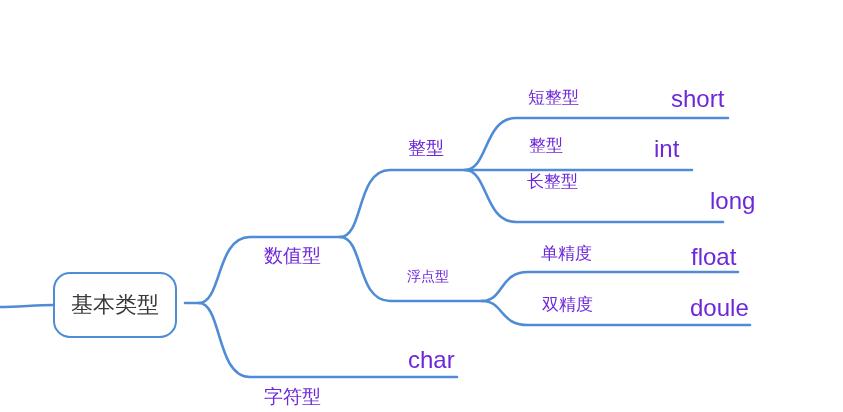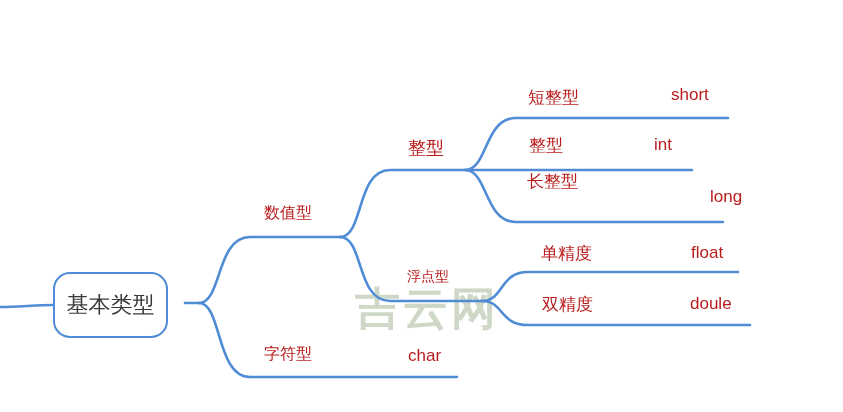--- a/index.html
+++ b/index.html
@@ -4,29 +4,29 @@
 <style>
   html,body{margin:0;padding:0;background:#ffffff;}
   .canvas{
     position:relative;width:843px;height:412px;background:#ffffff;
     font-family:"Liberation Sans","DejaVu Sans",sans-serif;
     overflow:hidden;color:#3d3d3d;
   }
   .lines{position:absolute;left:0;top:0;z-index:2;}
   .lines path{fill:none;stroke:#4f8cd5;stroke-width:2.6;stroke-linecap:round;}
   .root-node{
-    position:absolute;left:53px;top:272px;width:115px;height:66px;
+    position:absolute;left:53px;top:272px;width:124px;height:66px;
     border:2.6px solid #4f8cd5;border-radius:17px;background:#ffffff;
     display:flex;align-items:center;justify-content:center;
     font-size:22px;color:#3a3a3a;z-index:3;box-sizing:border-box;
   }
-  .lbl{position:absolute;white-space:nowrap;z-index:3;color:#b91c1c;}
-  .cjk2{font-size:16px;}
+  .lbl{position:absolute;white-space:nowrap;z-index:3;color:#6d28d9;}
+  .cjk2{font-size:19px;margin-top:40px;}
   .cjk{font-size:17px;}
-  .en{font-size:17px;}
+  .en{font-size:24px;}
   .lbl-numeric{left:264px;top:203px;}
   .lbl-chartype{left:264px;top:344px;}
   .val-char{left:408px;top:346px;}
   .lbl-intparent{left:408px;top:136px;font-size:18px;}
   .lbl-floatparent{left:407px;top:268px;font-size:14px;}
   .lbl-short{left:528px;top:86px;}
   .val-short{left:671px;top:85px;}
   .lbl-int{left:529px;top:134px;}
   .val-int{left:654px;top:135px;text-align:center;}
   .lbl-long{left:527px;top:170px;font-family:Liberation Mono, monospace;}
@@ -43,21 +43,20 @@
   .wm-corner{
     position:absolute;left:648px;top:386px;z-index:3;
     font-size:17px;color:#c8c8c8;
   }
 </style>
 </head>
 <body>
 
 <div class="canvas">
 
-  <div class="wm-center">吉云网</div>
 
   <svg class="lines" width="843" height="412" viewBox="0 0 843 412">
     <path d="M 0 307 C 18 307 36 305 53 305"></path>
     <path d="M 185 303 L 199 303"></path>
     <path d="M 199 303 C 222 303 216 237 250 237 L 340 237"></path>
     <path d="M 199 303 C 222 303 216 377 250 377 L 457 377"></path>
     <path d="M 340 237 C 364 237 356 170 390 170 L 692 170"></path>
     <path d="M 340 237 C 364 237 356 301 390 301 L 482 301"></path>
     <path d="M 465 170 C 488 170 484 118 516 118 L 728 118"></path>
     <path d="M 465 170 C 488 170 484 222 516 222 L 723 222"></path>

